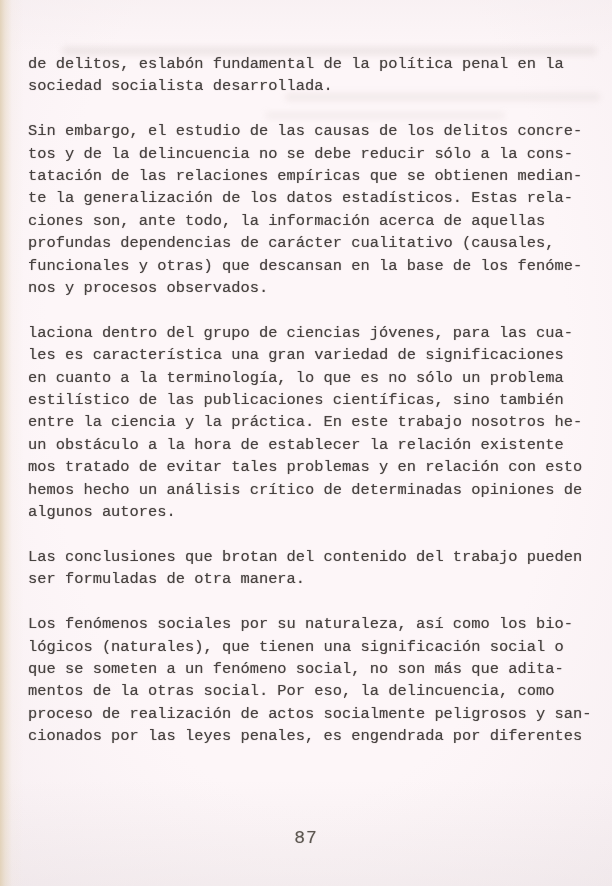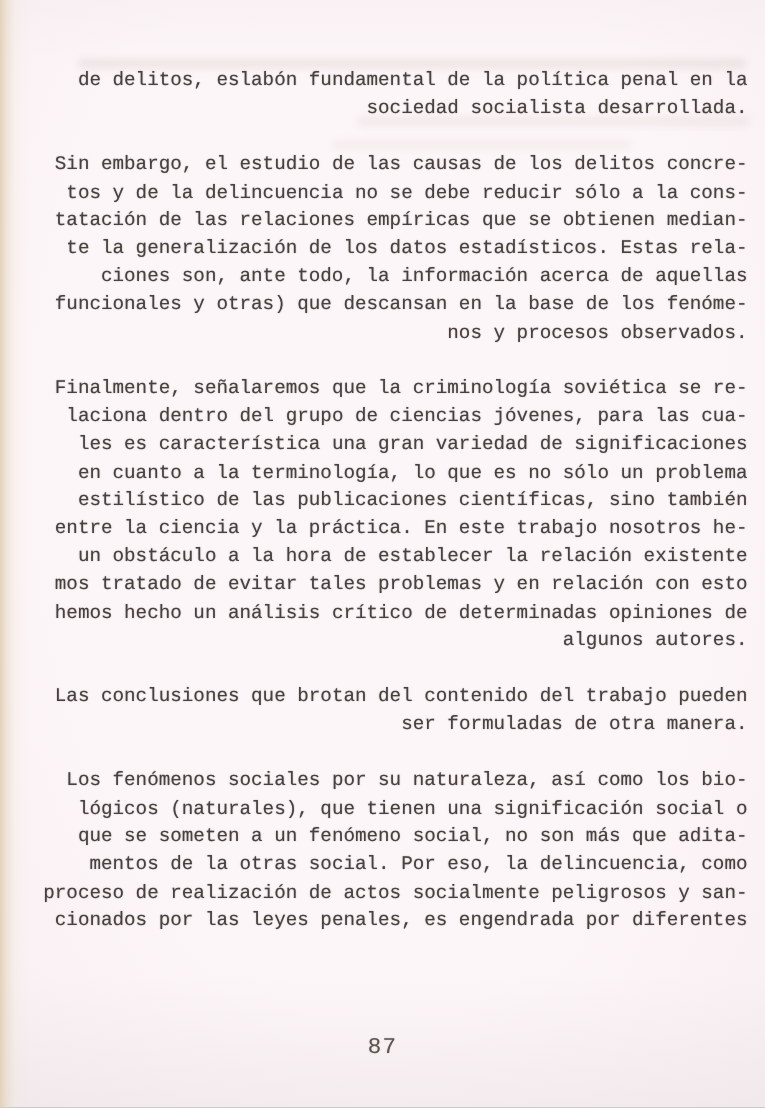--- a/index.html
+++ b/index.html
@@ -32,21 +32,20 @@
     left: 28px;
     top: 53px;
     width: 570px;
     color: #474240;
     font-size: 15.4px;
     line-height: 22.4px;
     text-shadow: 0 0 1px rgba(74,68,62,0.55);
   }
   .paragraph {
     margin: 0 0 22.4px 0;
-    text-align: right;
   }
   .text-line {
     white-space: pre;
   }
   .page-number {
     position: absolute;
     top: 828px;
     left: 0;
     width: 100%;
     text-align: center;
@@ -80,25 +79,25 @@
       <div class="paragraph">
         <div class="text-line">de delitos, eslabón fundamental de la política penal en la</div>
         <div class="text-line">sociedad socialista desarrollada.</div>
       </div>
       <div class="paragraph">
         <div class="text-line">Sin embargo, el estudio de las causas de los delitos concre-</div>
         <div class="text-line">tos y de la delincuencia no se debe reducir sólo a la cons-</div>
         <div class="text-line">tatación de las relaciones empíricas que se obtienen median-</div>
         <div class="text-line">te la generalización de los datos estadísticos. Estas rela-</div>
         <div class="text-line">ciones son, ante todo, la información acerca de aquellas</div>
+        <div class="text-line">profundas dependencias de carácter cualitativo (causales,</div>
         <div class="text-line">funcionales y otras) que descansan en la base de los fenóme-</div>
         <div class="text-line">nos y procesos observados.</div>
       </div>
       <div class="paragraph">
-        <div class="text-line">Finalmente, señalaremos que la criminología soviética se re-</div>
         <div class="text-line">laciona dentro del grupo de ciencias jóvenes, para las cua-</div>
         <div class="text-line">les es característica una gran variedad de significaciones</div>
         <div class="text-line">en cuanto a la terminología, lo que es no sólo un problema</div>
         <div class="text-line">estilístico de las publicaciones científicas, sino también</div>
         <div class="text-line">entre la ciencia y la práctica. En este trabajo nosotros he-</div>
         <div class="text-line">un obstáculo a la hora de establecer la relación existente</div>
         <div class="text-line">mos tratado de evitar tales problemas y en relación con esto</div>
         <div class="text-line">hemos hecho un análisis crítico de determinadas opiniones de</div>
         <div class="text-line">algunos autores.</div>
       </div>

